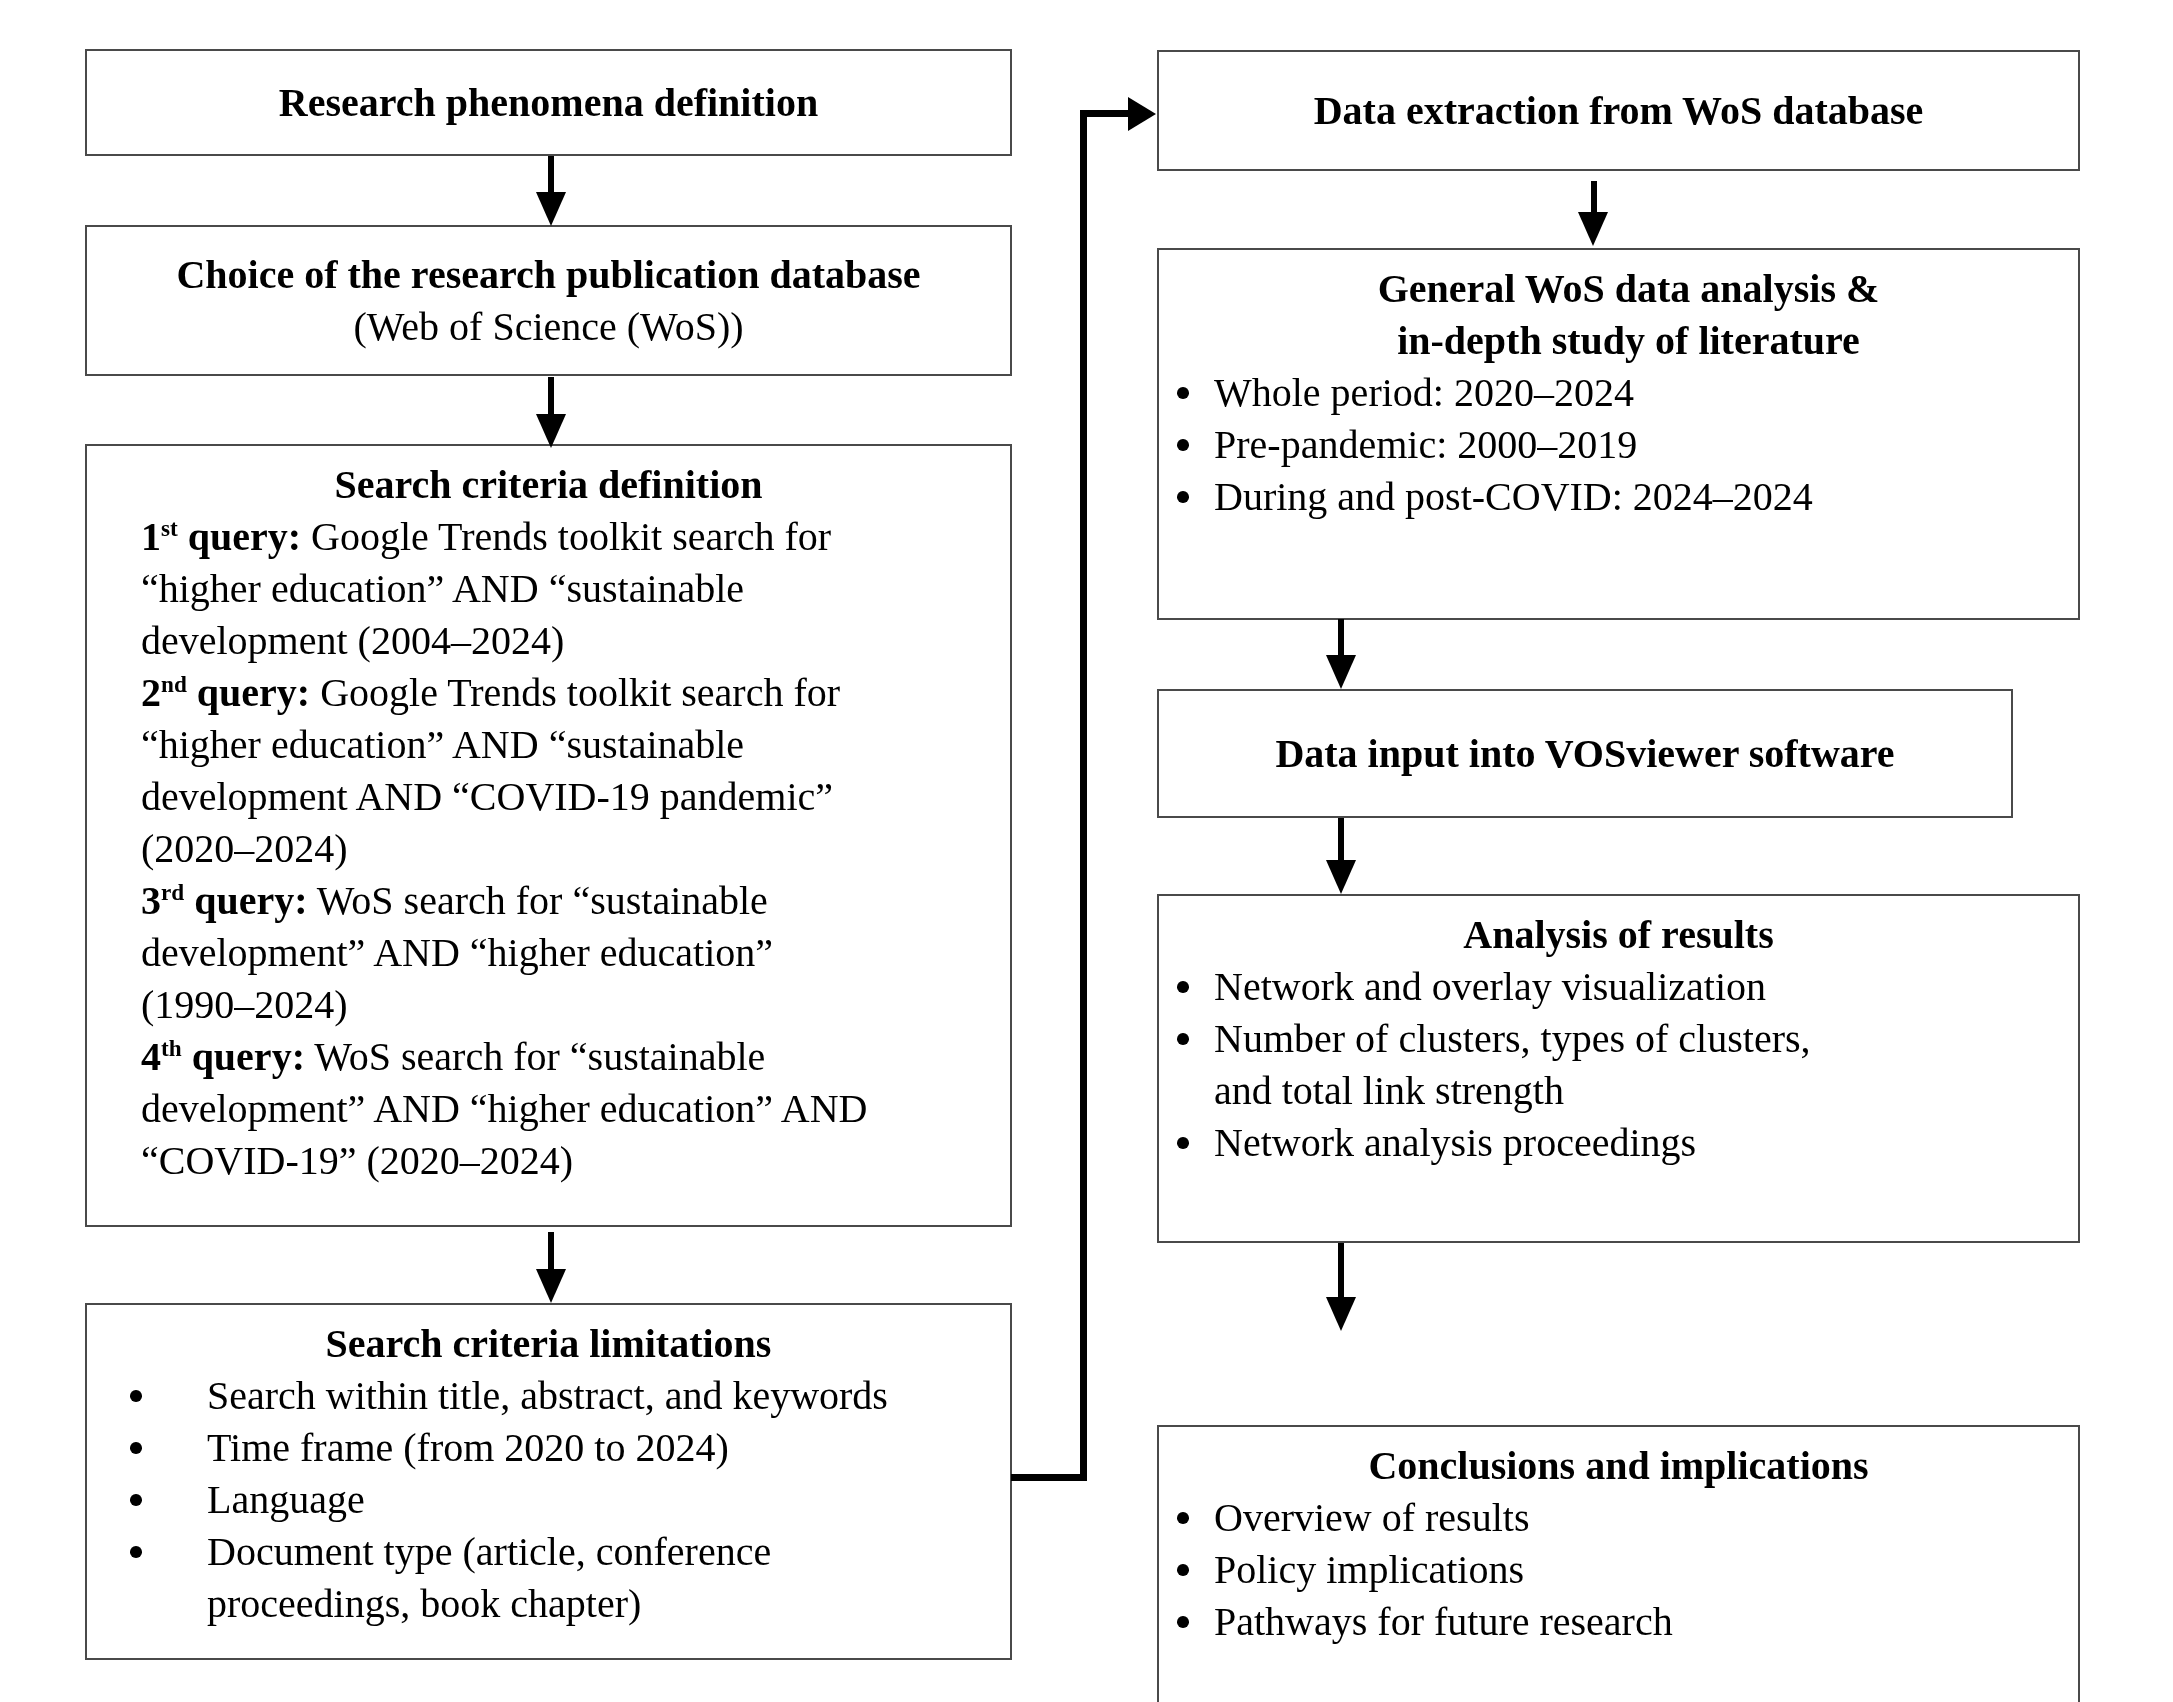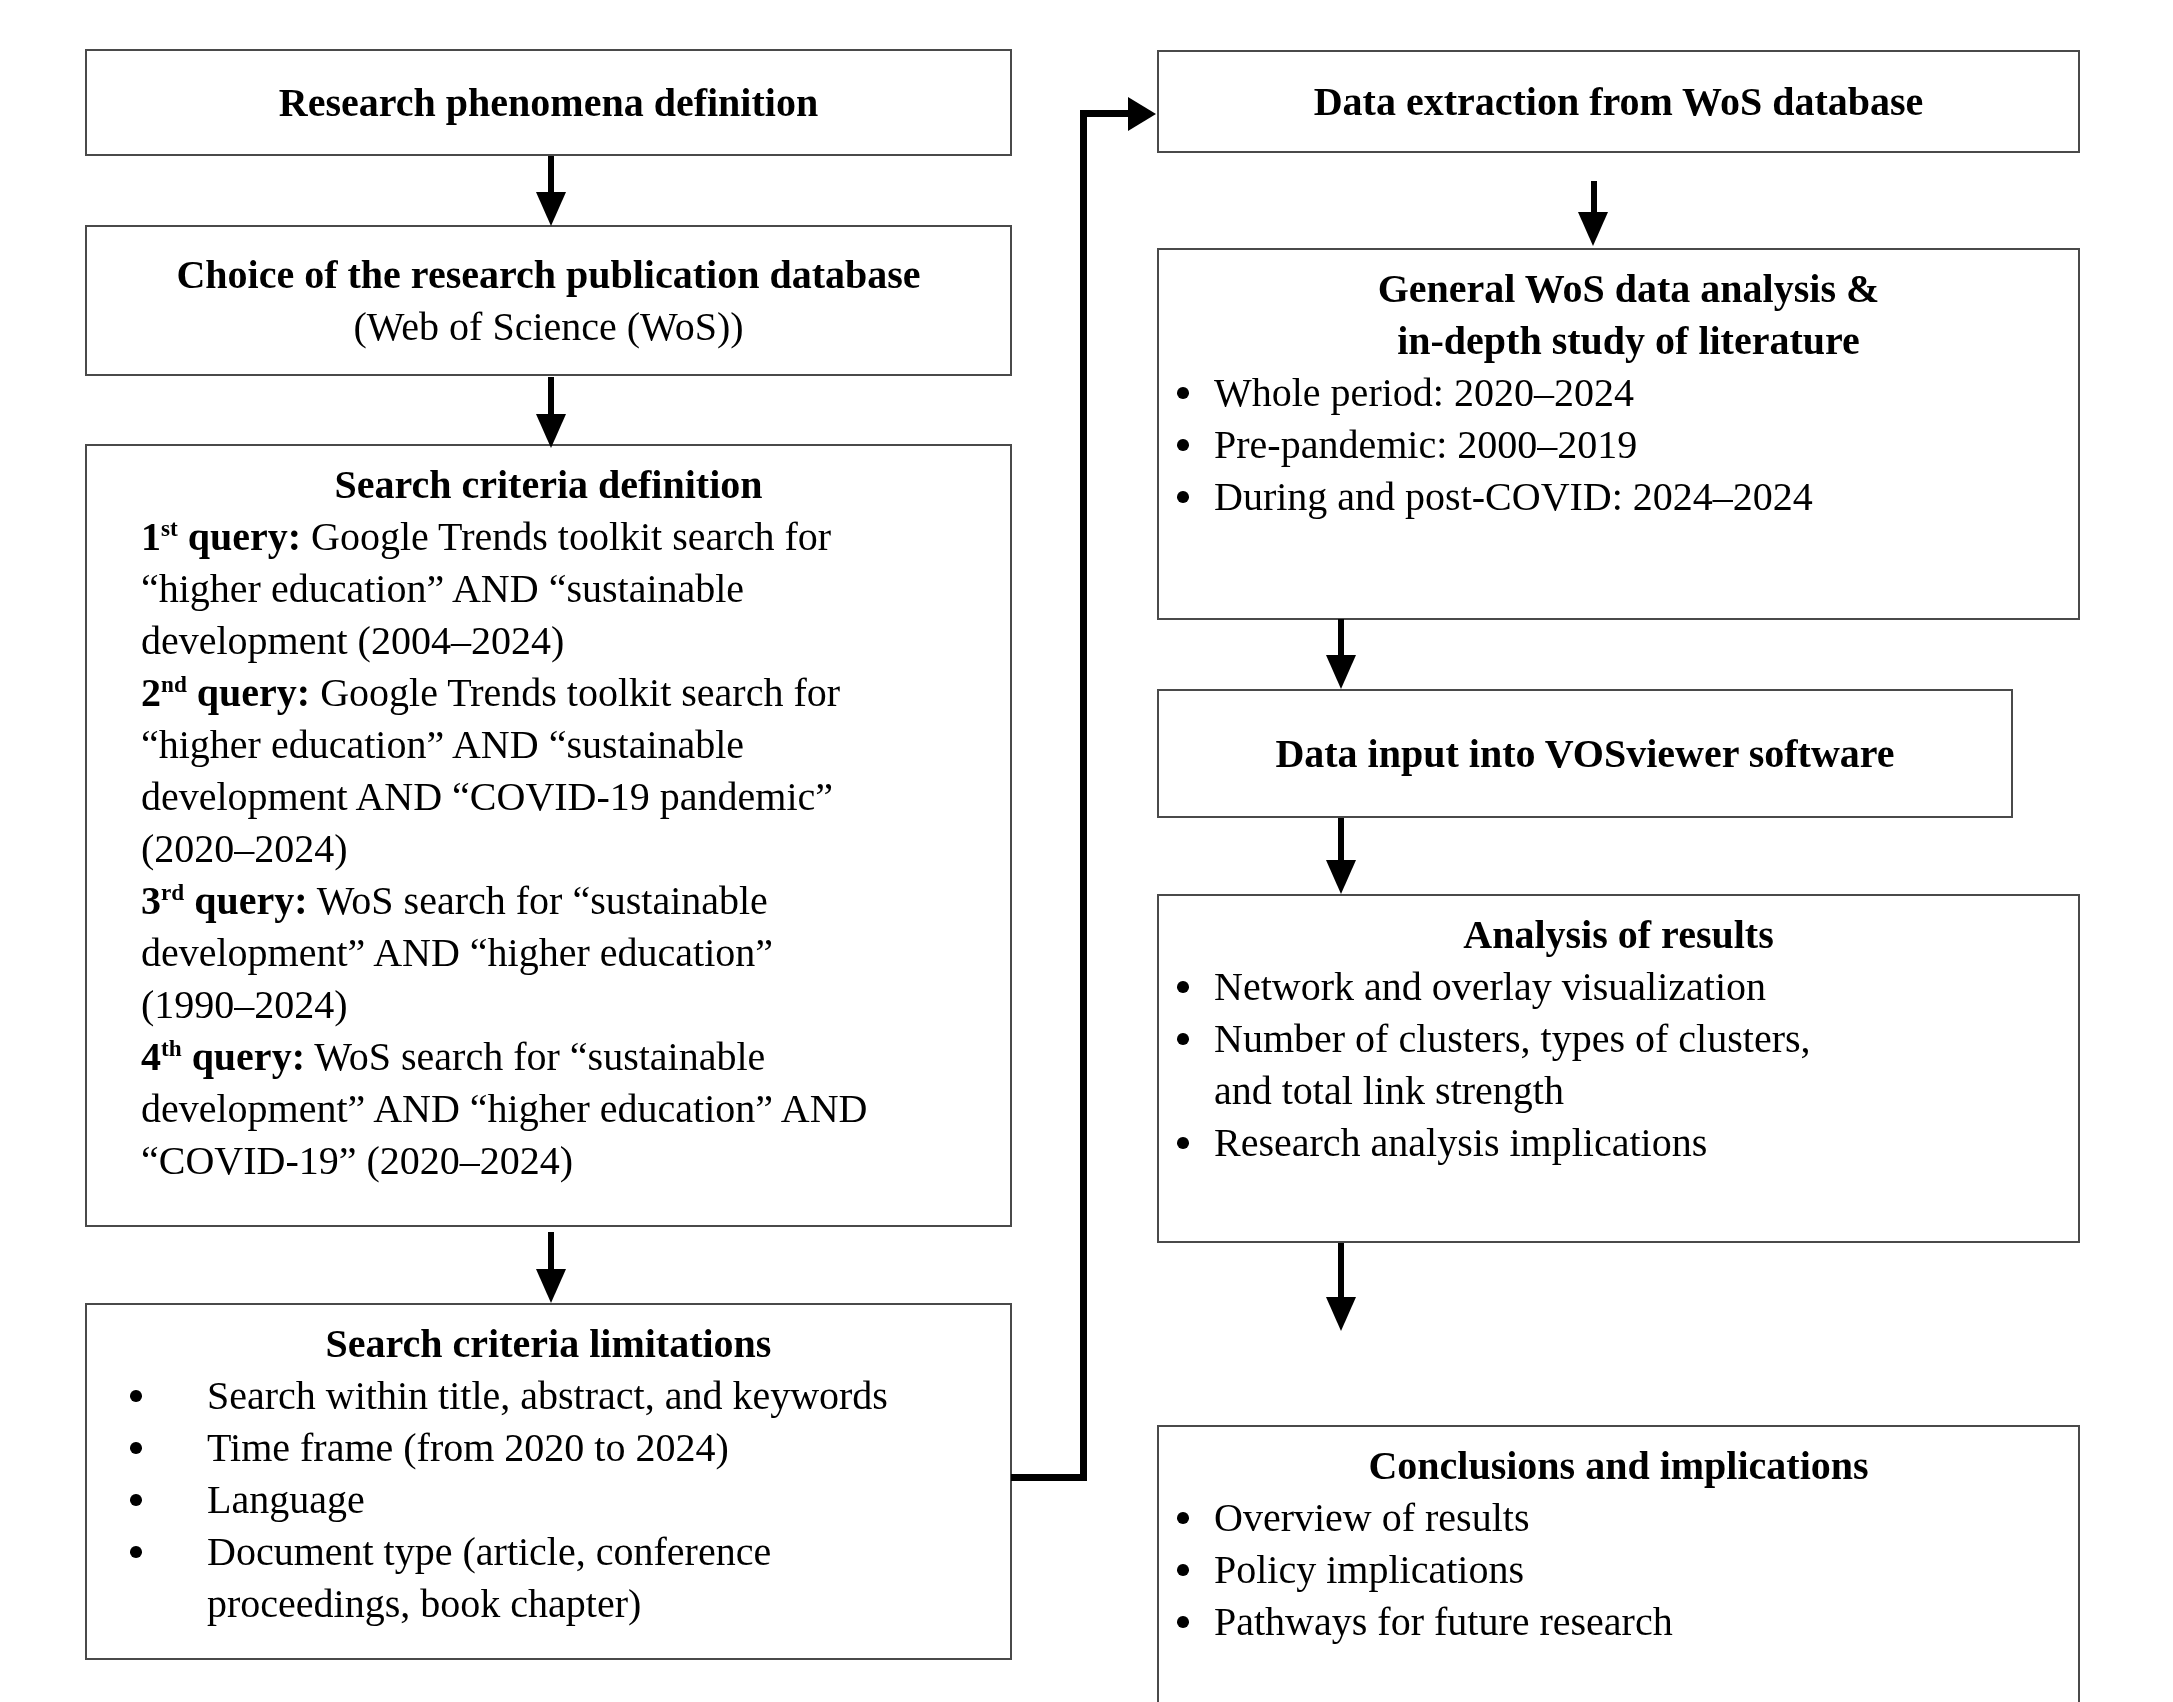--- a/index.html
+++ b/index.html
@@ -116,21 +116,21 @@
         <li>
           <div class="li-line">Language</div>
         </li>
         <li>
           <div class="li-line">Document type (article, conference</div>
           <div class="li-line">proceedings, book chapter)</div>
         </li>
       </ul>
   </div>
 
-  <div class="box center-v" style="left:1157px;top:50px;width:923px;height:103px;">
+  <div class="box center-v" style="left:1157px;top:50px;width:923px;height:121px;">
     <div class="box-title">Data extraction from WoS database</div>
   </div>
 
   <div class="box pad-top" style="left:1157px;top:248px;width:923px;height:372px;">
     <div class="box-title">
         <div class="line">General WoS data analysis &amp;</div>
         <div class="line">in-depth study of literature</div>
       </div>
     <ul class="blist blist-right">
         <li>
@@ -153,21 +153,21 @@
     <div class="box-title">Analysis of results</div>
     <ul class="blist blist-right">
         <li>
           <div class="li-line">Network and overlay visualization</div>
         </li>
         <li>
           <div class="li-line">Number of clusters, types of clusters,</div>
           <div class="li-line">and total link strength</div>
         </li>
         <li>
-          <div class="li-line">Research analysis implications</div>
+          <div class="li-line">Network analysis proceedings</div>
         </li>
       </ul>
   </div>
 
   <div class="box pad-top" style="left:1157px;top:1378px;width:923px;height:331px;margin-top:47px;">
     <div class="box-title">Conclusions and implications</div>
     <ul class="blist blist-right">
         <li>
           <div class="li-line">Overview of results</div>
         </li>

